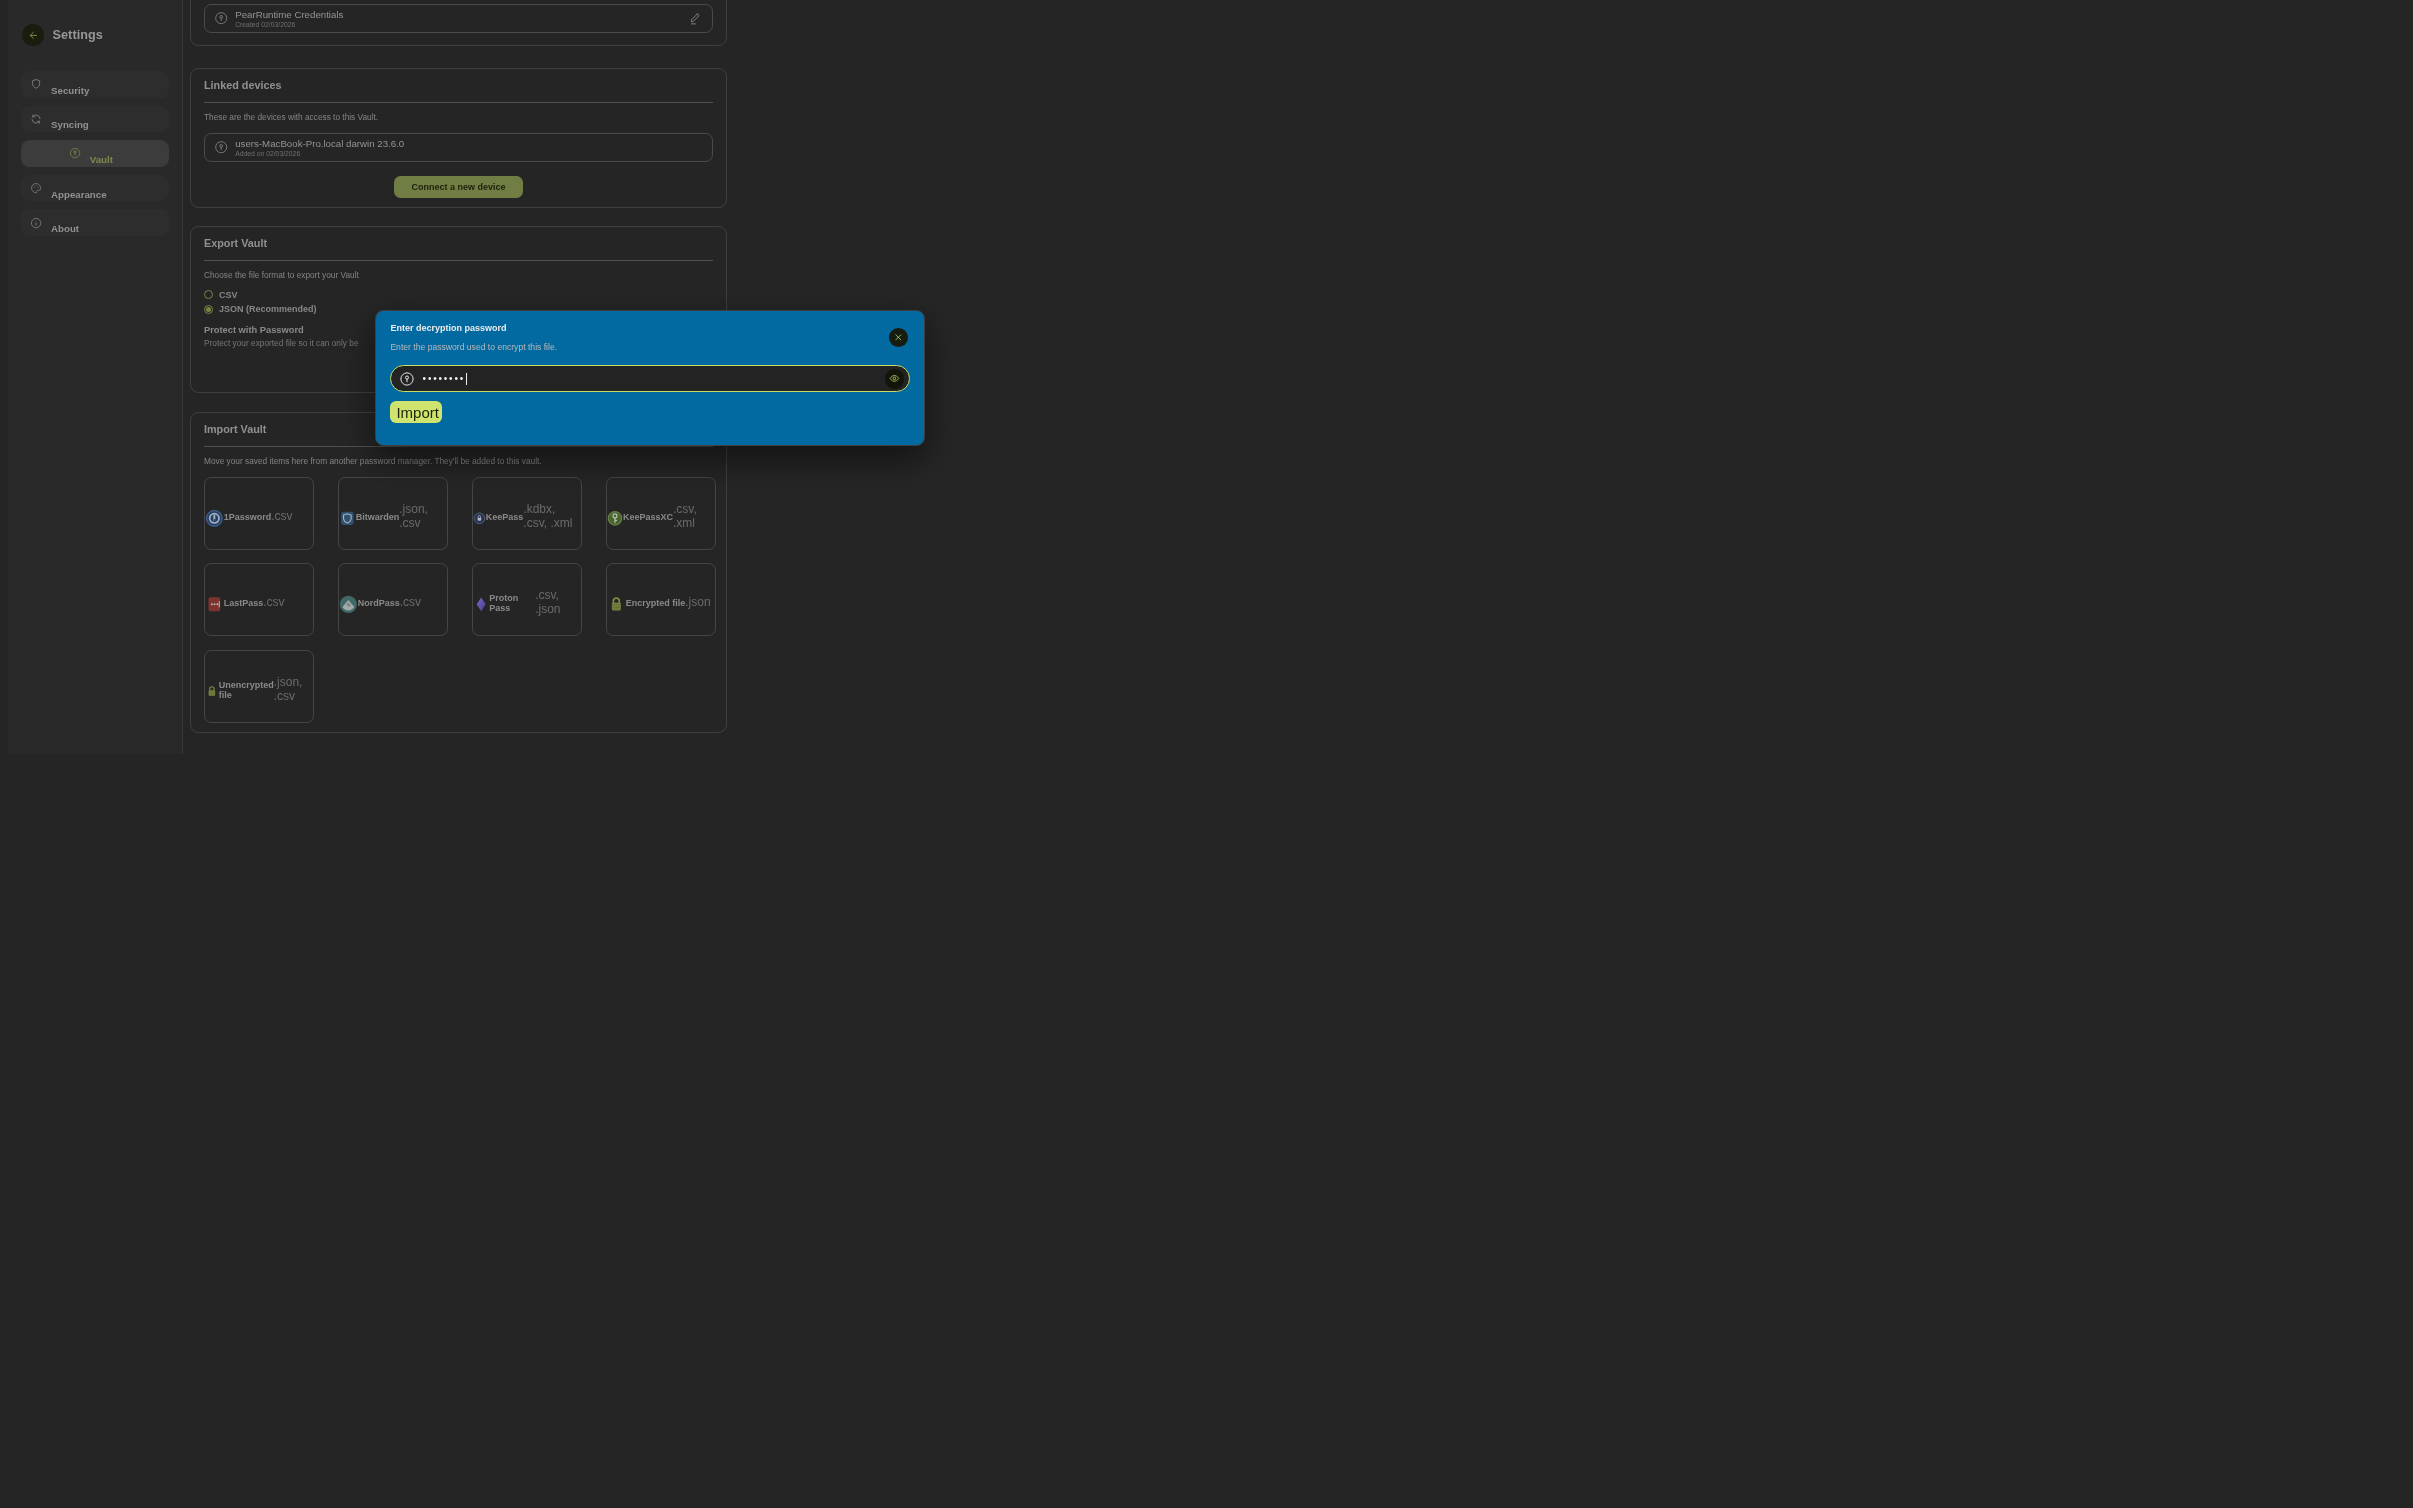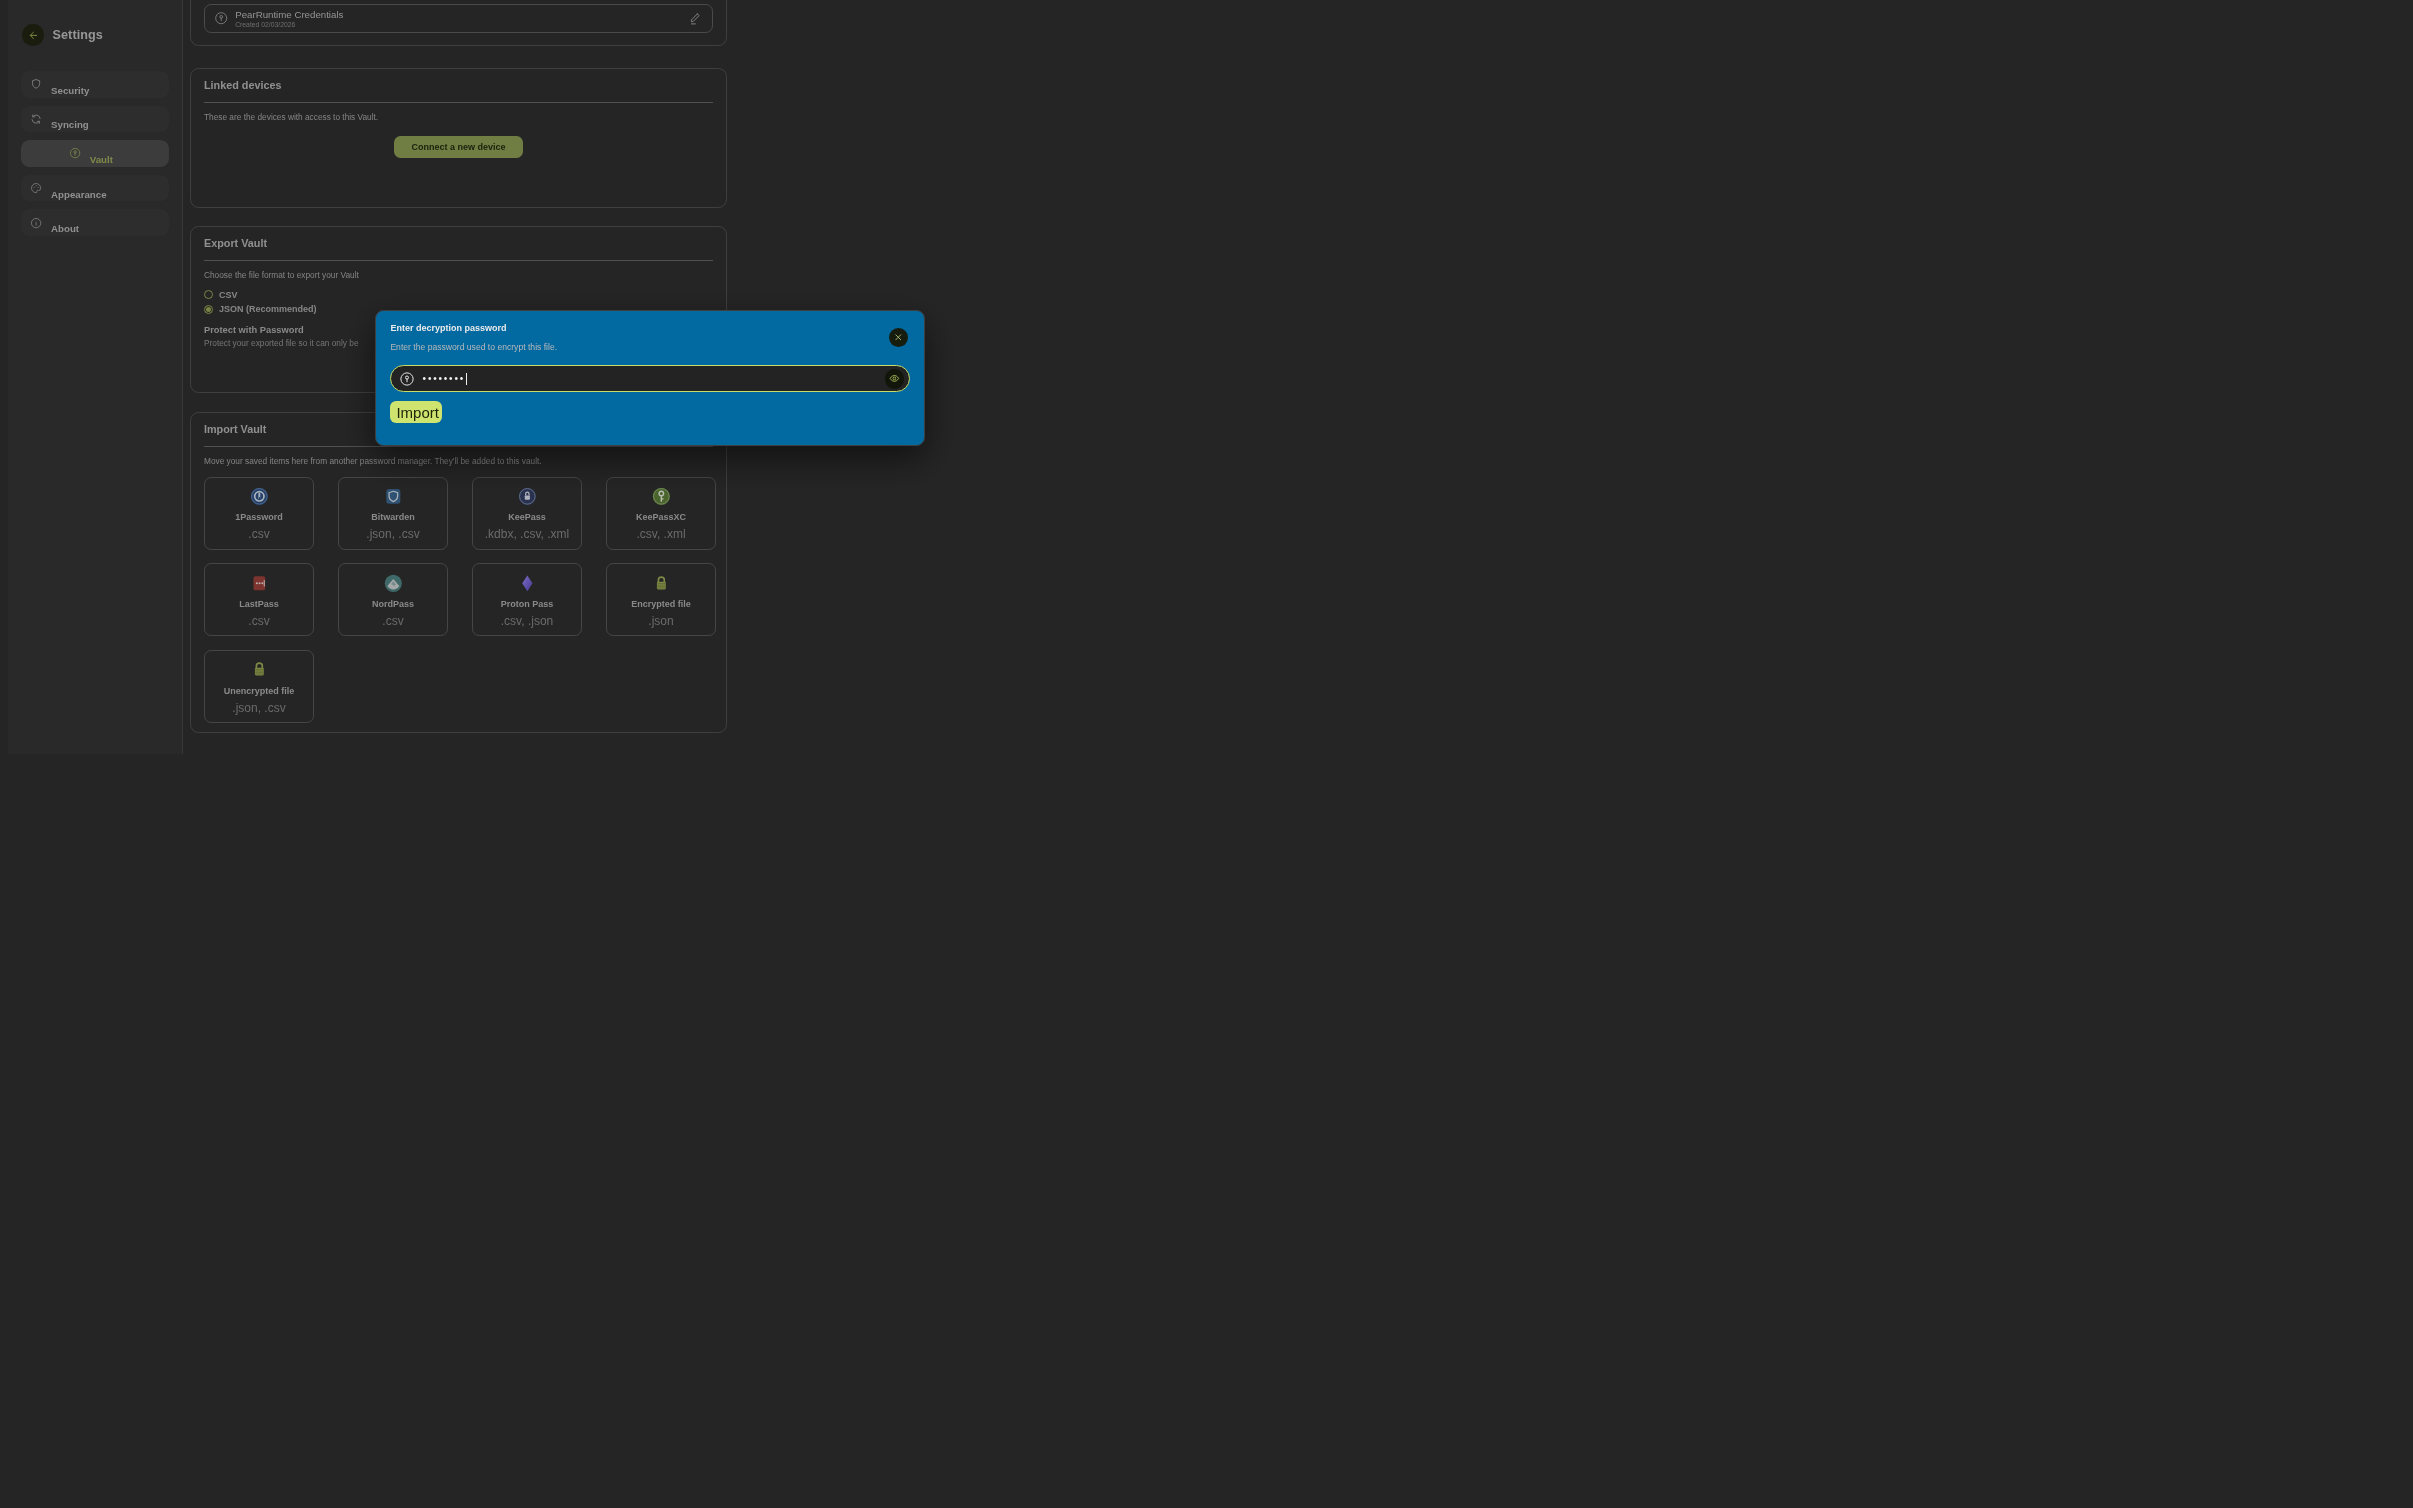--- a/index.html
+++ b/index.html
@@ -73,21 +73,21 @@
   .protect-title{font-size:9.3px;font-weight:800;color:#a8a8a8;margin-top:10.8px;}
   .protect-desc{font-size:8.3px;color:#8f8f8f;margin-top:2.2px;}
 
   #panel-import{top:412px;height:321px;}
   .import-grid{
     margin-top:10.8px;display:grid;grid-template-columns:repeat(4,110px);
     column-gap:24px;row-gap:13.6px;
   }
   .import-card{
     width:110px;height:73px;border:0.7px solid #565656;border-radius:7.2px;box-sizing:border-box;
-    display:flex;flex-direction:column;align-items:center;cursor:pointer;
+    display:flex;align-items:center;cursor:pointer;
   }
   .brand-ic{width:18.7px;height:18.7px;margin-top:9.3px;}
   .imp-name{font-size:9px;font-weight:800;color:#a8a8a8;margin-top:6.5px;}
   .imp-ext{font-size:12px;color:#828282;margin-top:5px;}
 
   
   .overlay{position:fixed;inset:0;background:rgba(0,0,0,0.18);z-index:50;}
   .modal{
     position:fixed;left:375px;top:310px;width:550px;height:136px;z-index:60;
     background:#0369a1;border:0.7px solid #3f3f3f;border-radius:8.6px;box-sizing:border-box;
@@ -211,20 +211,33 @@
                 <path d="M6 21h7"></path>
               </svg></span>
         </button>
       </div>
     </section>
 
     <section class="panel" id="panel-linked">
       <h2 class="panel-title">Linked devices</h2>
       <hr>
       <div class="panel-desc">These are the devices with access to this Vault.</div>
+      <div class="row-card">
+        <span class="keyic">
+            <svg viewBox="0 0 24 24" fill="none" stroke="currentColor" stroke-width="1.5">
+              <circle cx="12" cy="12" r="9.2"></circle>
+              <circle cx="12" cy="9.8" r="2.3"></circle>
+              <path d="M12 12.1V16.2" stroke-linecap="round"></path>
+            </svg>
+          </span>
+        <span class="rc-texts">
+          <span class="rc-title">users-MacBook-Pro.local darwin 23.6.0</span>
+          <span class="rc-sub">Added on 02/03/2026</span>
+        </span>
+      </div>
       <button class="connect-btn">Connect a new device</button>
     </section>
 
     <section class="panel" id="panel-export">
       <h2 class="panel-title">Export Vault</h2>
       <hr>
       <div class="panel-desc">Choose the file format to export your Vault</div>
       <div class="radio-group" id="export-options">
           <div class="radio-row">
             <span class="radio"></span>

